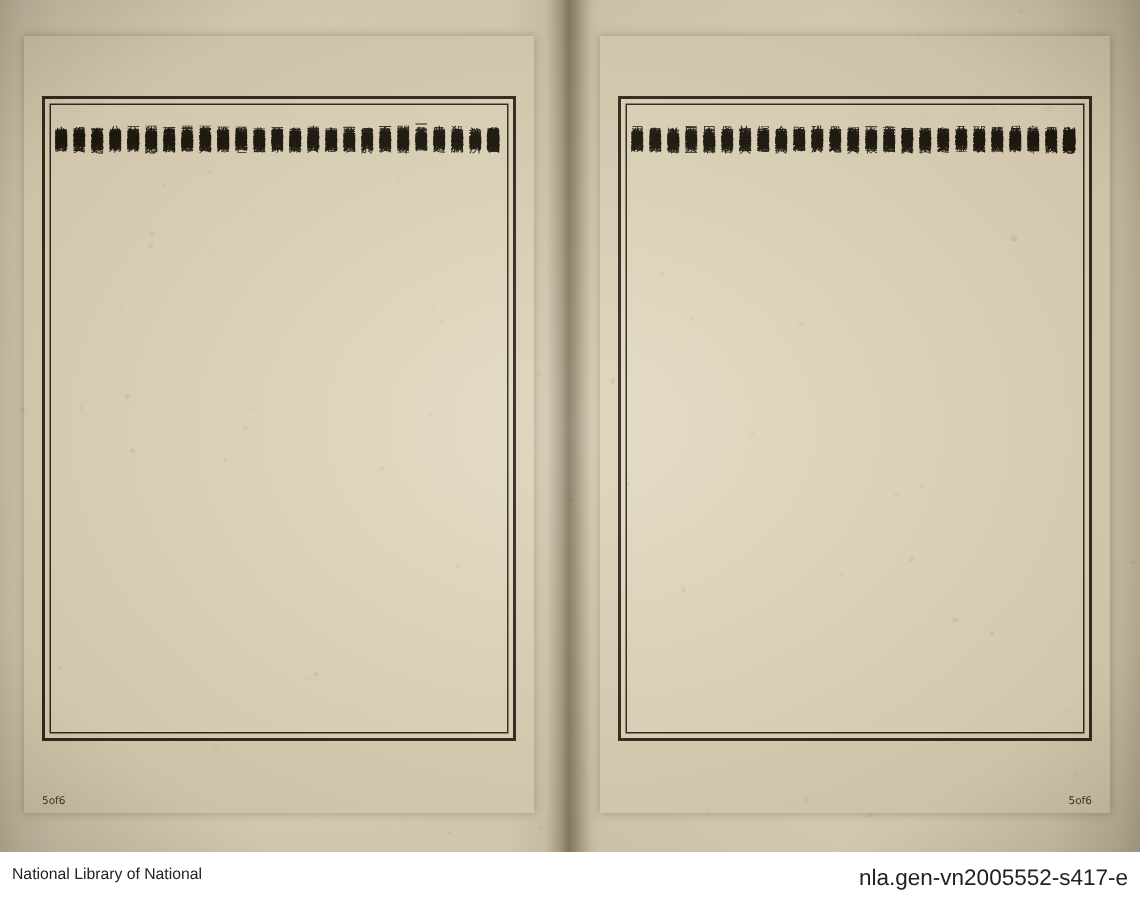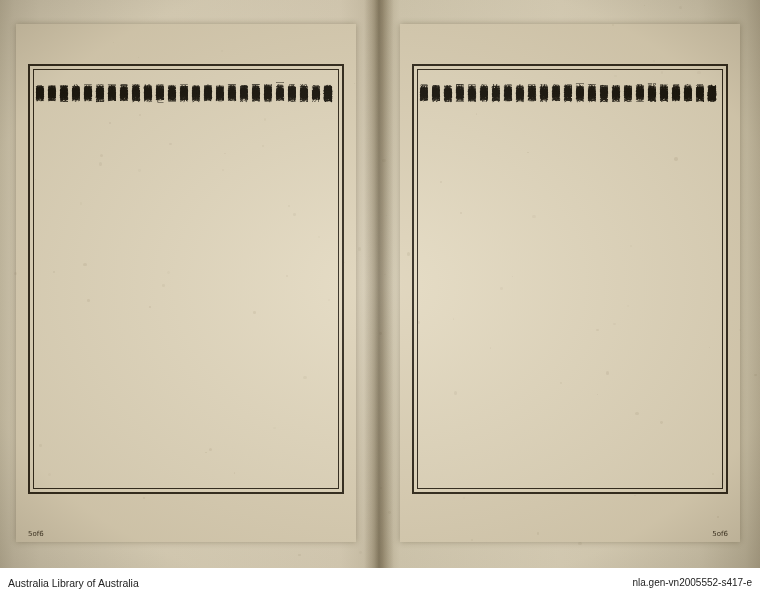--- a/index.html
+++ b/index.html
@@ -163,21 +163,21 @@
     left: 8px;
     top: 9px;
     font-size: 10.5px;
     color: #222222;
     font-family: "Liberation Sans", sans-serif;
   }
   .caption .ref {
     position: absolute;
     right: 8px;
     top: 9px;
-    font-size: 10px;
+    font-size: 15px;
     color: #222222;
     font-family: "Liberation Sans", sans-serif;
   }
   
   .speck {
     position: absolute;
     border-radius: 50%;
     background: rgba(90,72,40,0.18);
     pointer-events: none;
   }
@@ -352,17 +352,17 @@
       <div class="speck" style="width: 1.97741px; height: 1.97741px; left: 717.333px; top: 515.989px; opacity: 0.53;"></div>
       <div class="speck" style="width: 3.50295px; height: 3.50295px; left: 635.305px; top: 411.796px; opacity: 0.46;"></div>
       <div class="speck" style="width: 1.11017px; height: 1.11017px; left: 527.417px; top: 151.537px; opacity: 0.55;"></div>
       <div class="speck" style="width: 1.61077px; height: 1.61077px; left: 343.213px; top: 261.528px; opacity: 0.38;"></div>
       <div class="speck" style="width: 3.58777px; height: 3.58777px; left: 83.1076px; top: 262.617px; opacity: 0.48;"></div>
       <div class="speck" style="width: 3.50253px; height: 3.50253px; left: 406.86px; top: 252.388px; opacity: 0.52;"></div>
       <div class="speck" style="width: 2.85667px; height: 2.85667px; left: 388.13px; top: 511.005px; opacity: 0.35;"></div>
     </div>
 
   <div class="caption">
-    <div class="lib">Australia Library of Australia</div>
+    <div class="lib">National Library of National</div>
     <div class="ref">nla.gen-vn2005552-s417-e</div>
   </div>
 
 </div>
 
 </body></html>

